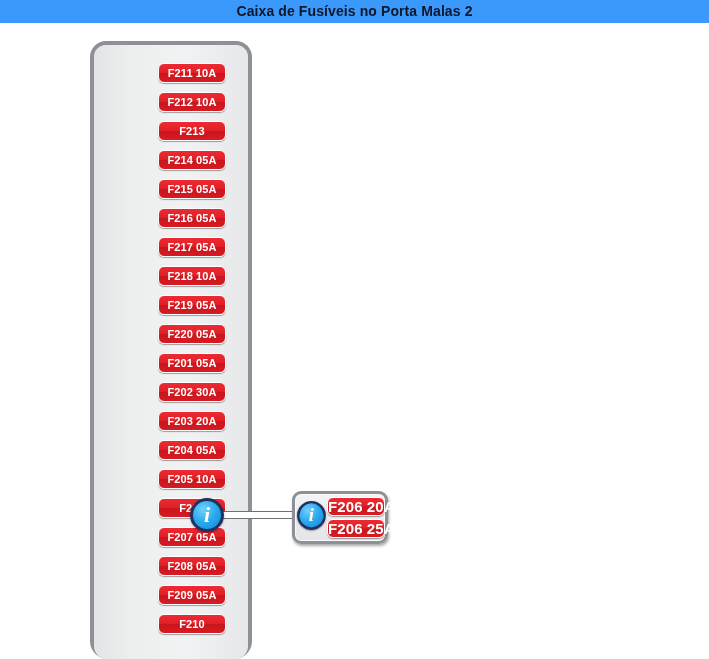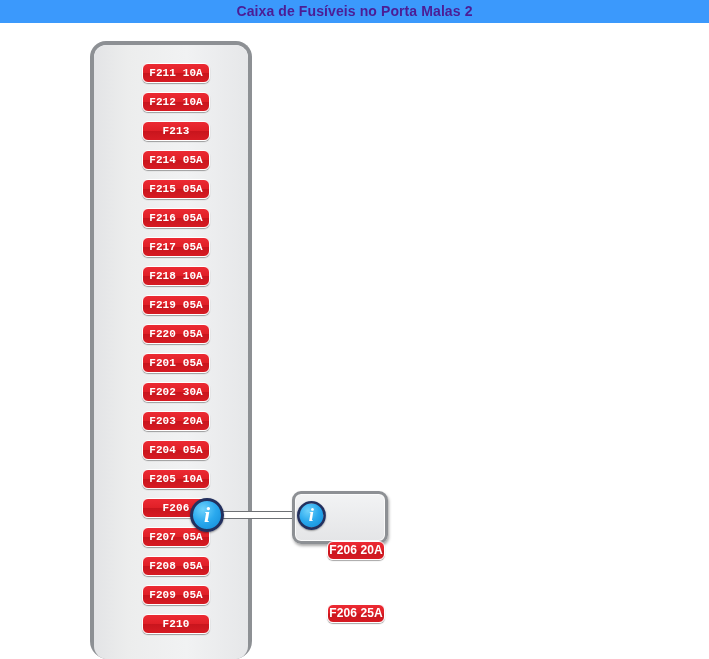--- a/index.html
+++ b/index.html
@@ -25,21 +25,21 @@
     background: #3b99fc;
   }
   #header-title {
     position: absolute;
     left: 0;
     top: 0;
     width: 709px;
     height: 30px;
     line-height: 23px;
     text-align: center;
-    color: #4c1d95;
+    color: #0f172a;
     font-size: 14px;
     font-weight: bold;
     letter-spacing: 0.1px;
     white-space: nowrap;
   }
 
   
   #fusebox-panel {
     position: absolute;
     left: 90px;
@@ -59,24 +59,23 @@
     top: 0;
     width: 100%;
     height: 100%;
     border-radius: 13px;
     background: linear-gradient(to right, #e3e4e6 0%, #eceded 22%, #f1f2f3 60%, #e6e7e9 100%);
   }
 
   
   .fuse-col {
     position: absolute;
-    left: 48px;
+    left: 64px;
     top: 18px;
     width: 70px;
-    font-family: Liberation Mono, monospace;
   }
   .fuse-pill {
     position: relative;
     width: 68px;
     height: 20px;
     margin-bottom: 9px;
     box-sizing: border-box;
     border-radius: 6px;
     background: linear-gradient(to bottom, #ec2a33 0%, #e02027 48%, #c9151d 52%, #d71b23 100%);
     border: 1px solid #ffffff;
@@ -159,22 +158,21 @@
   #callout-fuse-list {
     position: absolute;
     left: 32px;
     top: 3px;
   }
   #callout-fuse-list .fuse-pill {
     width: 58px;
     height: 19px;
     line-height: 17px;
     margin-bottom: 3px;
-    font-size: 12px;
-    margin-top: 44px;
+    font-size: 15px;
   }
 </style>
 </head>
 <body>
 
 <div id="header-bar">
   <div id="header-title">Caixa de Fusíveis no Porta Malas 2</div>
 </div>
 
 <div id="fusebox-panel">

